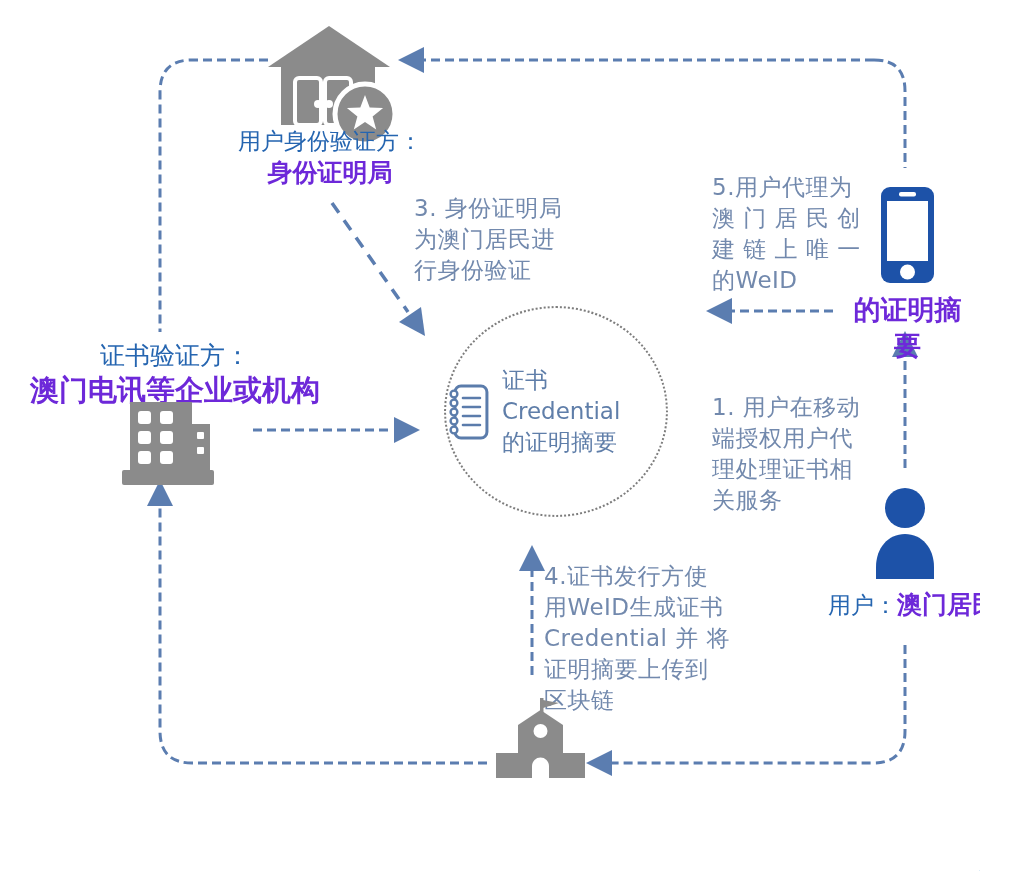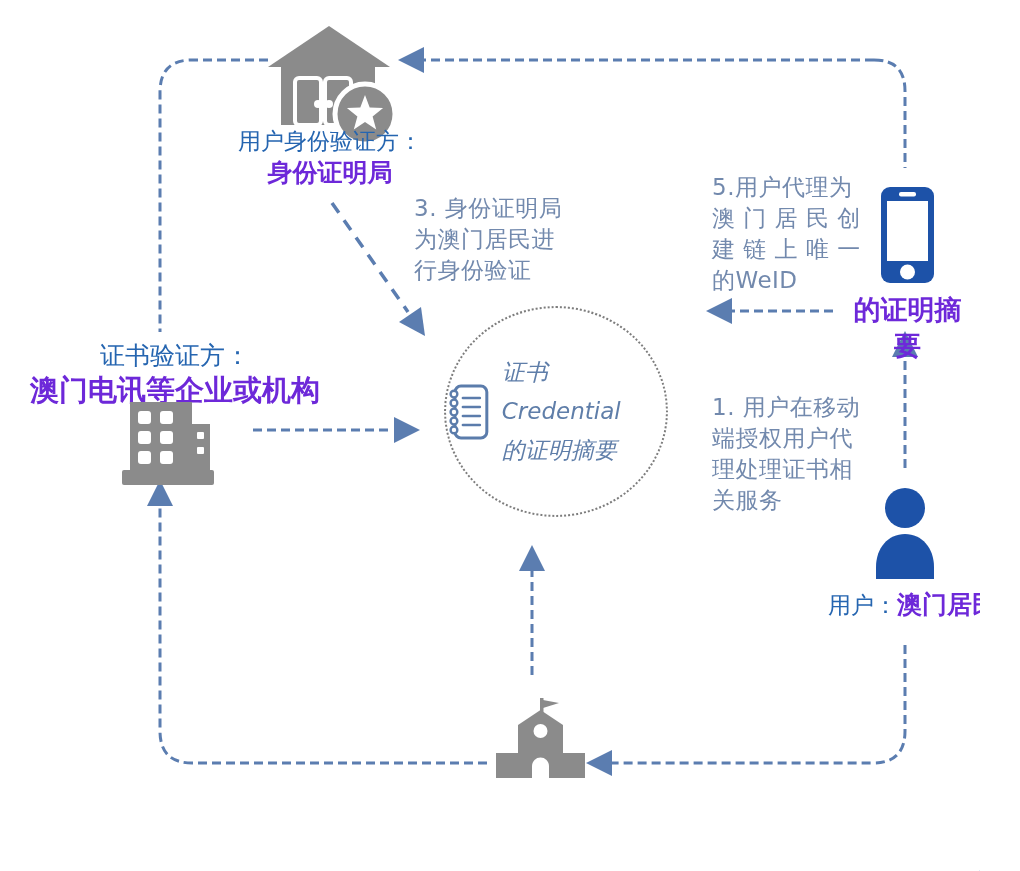--- a/index.html
+++ b/index.html
@@ -7,21 +7,21 @@
     position:relative;width:980px;height:871px;background:#ffffff;
     overflow:hidden;font-family:"DejaVu Sans","Liberation Sans",sans-serif;
   }
   .abs{position:absolute;}
   .step-text{
     color:#7289ad;font-size:23px;line-height:31px;white-space:pre-line;
     letter-spacing:0.5px;
   }
   .role-line{color:#2565b0;font-size:23px;line-height:30px;}
   .name-line{color:#6d28d9;font-weight:bold;}
-  .center-text{color:#5f7ea9;font-size:23px;line-height:39px;white-space:pre-line;font-style:italic;}
+  .center-text{color:#5f7ea9;font-size:23px;line-height:31px;white-space:pre-line;}
   #credential-ellipse{
     left:444px;top:306px;width:224px;height:211px;box-sizing:border-box;
     border:2px dotted #7d7d7d;border-radius:50%;
     display:flex;align-items:center;justify-content:center;gap:12px;
   }
   #corner-decoration{
     left:950px;top:826px;width:250px;height:250px;border-radius:50%;
     background:#cbe4f6;
   }
   svg{display:block;}
@@ -140,20 +140,25 @@
           <rect x="40" y="29" width="13" height="13" rx="3"></rect>
         <rect x="18" y="49" width="13" height="13" rx="3"></rect>
           <rect x="40" y="49" width="13" height="13" rx="3"></rect>
         <rect x="77" y="30" width="7" height="7" rx="1"></rect>
           <rect x="77" y="45" width="7" height="7" rx="1"></rect>
       </g>
     </svg>
   </div>
 
 
+  <div class="abs step-text" style="left:544px;top:561px;width:240px">4.证书发行方使
+用WeID生成证书
+Credential 并 将
+证明摘要上传到
+区块链</div>
 
   <div id="credential-ellipse" class="abs">
     <svg width="44" height="58" viewBox="0 0 44 58">
       <rect x="9" y="3" width="32" height="52" rx="6" fill="none" stroke="#5b7cab" stroke-width="3"></rect>
       <g stroke="#5b7cab" stroke-width="2.6" stroke-linecap="round">
         <line x1="17" y1="15" x2="34" y2="15"></line>
           <line x1="17" y1="24" x2="34" y2="24"></line>
         <line x1="17" y1="33" x2="34" y2="33"></line>
           <line x1="17" y1="42" x2="34" y2="42"></line>
       </g>

